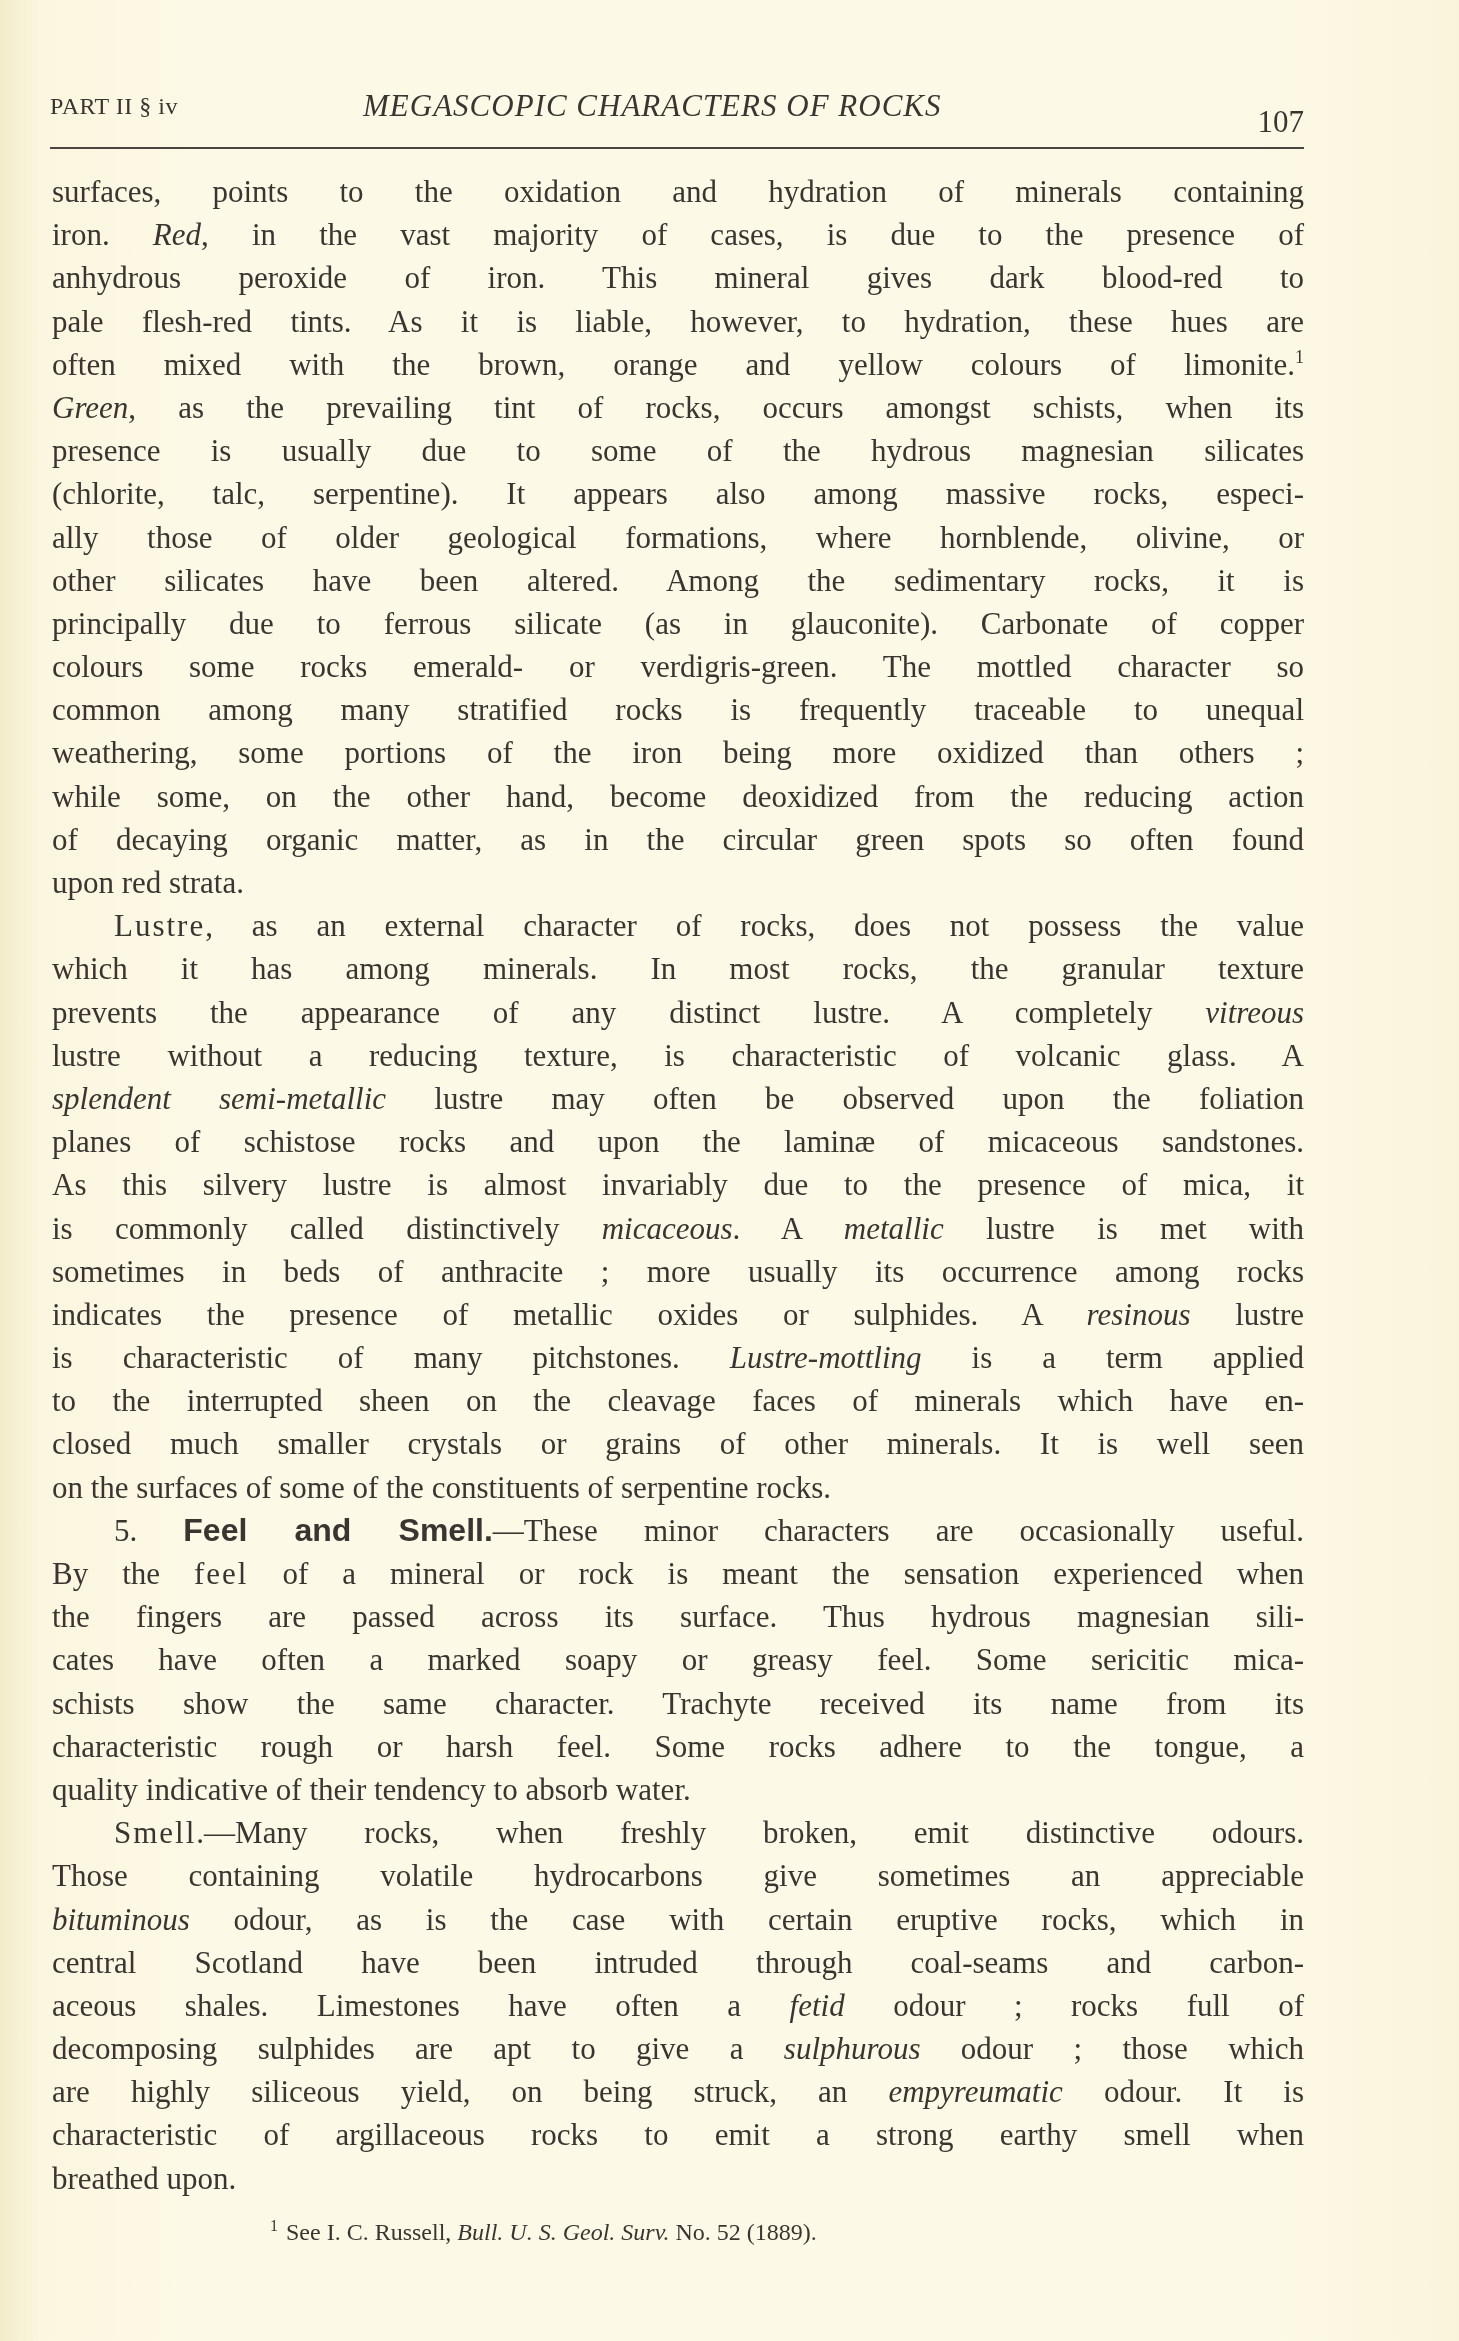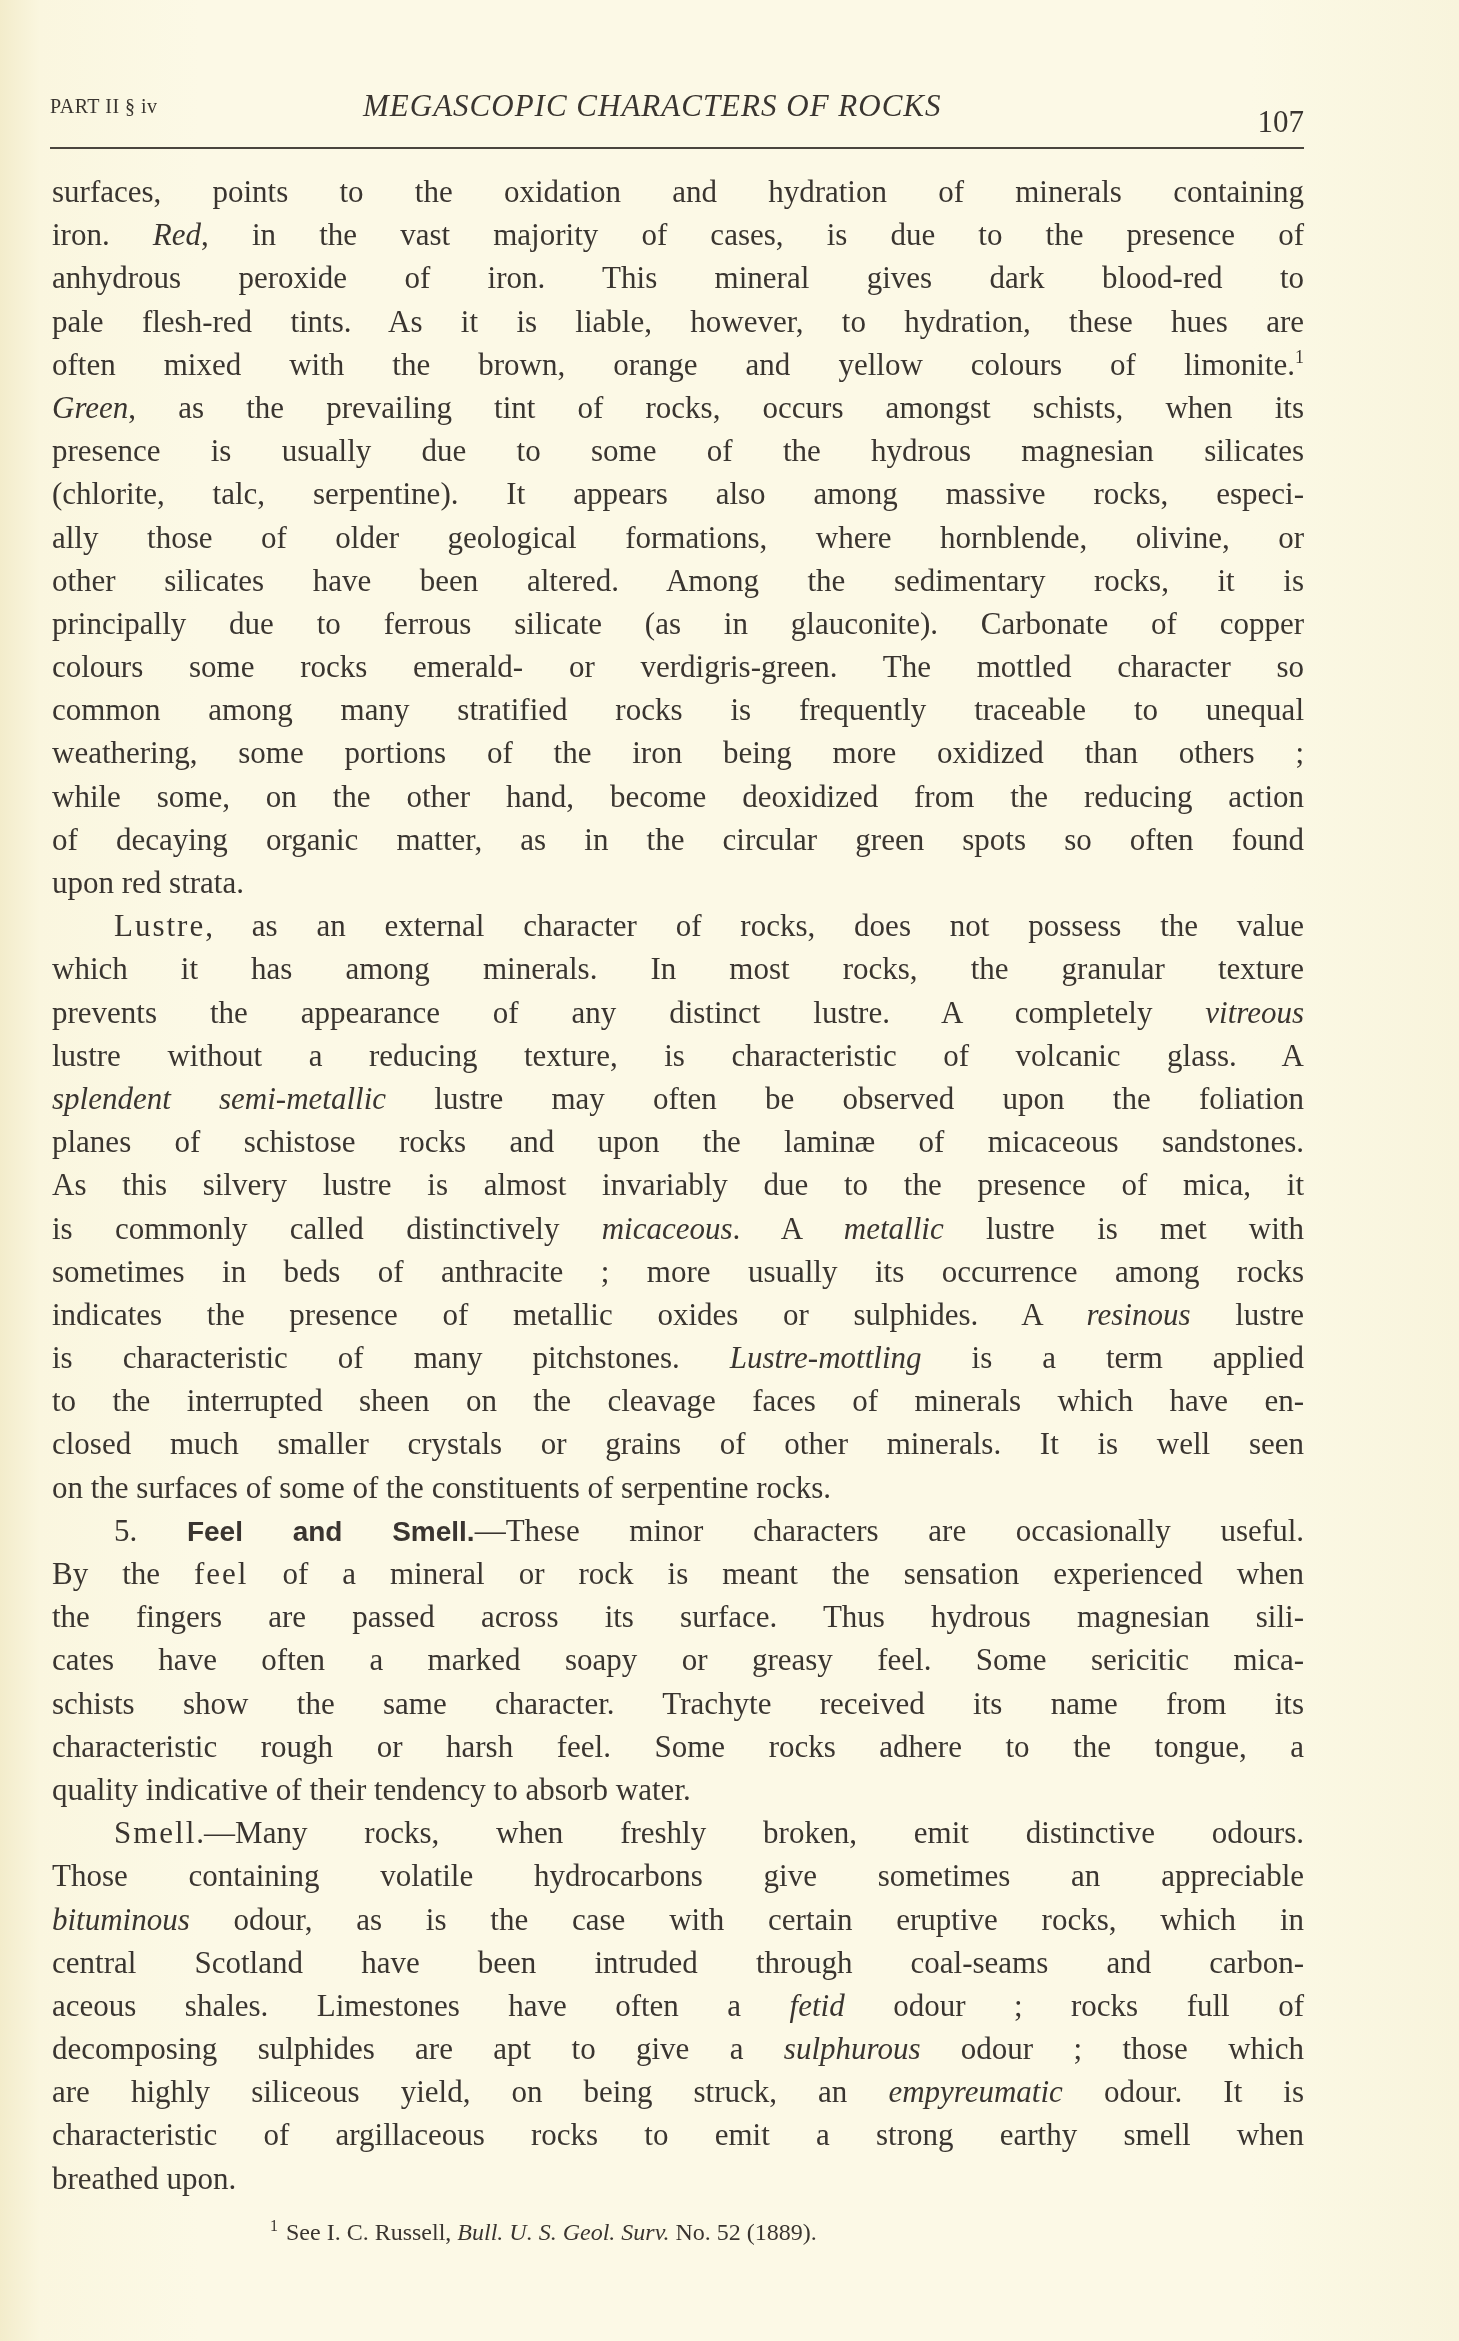--- a/index.html
+++ b/index.html
@@ -7,33 +7,33 @@
     width: 1459px; height: 2341px; position: relative; overflow: hidden;
     background: #fbf8e4;
     background-image: linear-gradient(90deg, #f3eccb 0px, #faf6df 40px, #fcf9e6 200px, #fcf9e6 1250px, #f8f4dc 1459px);
     font-family: "Liberation Serif", "DejaVu Serif", serif;
     color: #3a3530;
   }
   .running-head {
     position: absolute; left: 50px; top: 86px; width: 1254px; height: 40px;
     font-size: 31px; line-height: 40px;
   }
-  .rh-part { position: absolute; left: 0; top: 0; font-size: 20px; letter-spacing: 0.5px; }
+  .rh-part { position: absolute; left: 0; top: 0; font-size: 24px; letter-spacing: 0.5px; }
   .rh-title { position: absolute; left: 313px; top: 0; font-style: italic; letter-spacing: 1px; }
   .rh-page { position: absolute; right: 0; top: 16px; }
   .rule { position: absolute; left: 50px; top: 147px; width: 1254px; height: 2px; background: #4a453e; }
   .body-text { position: absolute; left: 52px; top: 170px; width: 1252px; font-size: 31px; }
   .line {
     height: 43.2px; line-height: 43.2px; white-space: nowrap;
     text-align: justify; text-align-last: justify; overflow: visible;
   }
   .line.last { text-align-last: left; }
   .line.indent { padding-left: 62px; }
   .i { font-style: italic; }
-  .b { font-family: "Liberation Sans", "DejaVu Sans", sans-serif; font-weight: bold; font-size: 28px; }
+  .b { font-family: "Liberation Sans", "DejaVu Sans", sans-serif; font-weight: bold; font-size: 32px; }
   .sp { letter-spacing: 2px; }
   sup { font-size: 18px; line-height: 0; vertical-align: 12px; }
   .footnote {
     position: absolute; left: 270px; top: 2216px; font-size: 24px; line-height: 32px; white-space: nowrap;
   }
   .footnote sup { font-size: 16px; vertical-align: 9px; margin-right: 8px; }
 </style>
 </head>
 <body>
 

